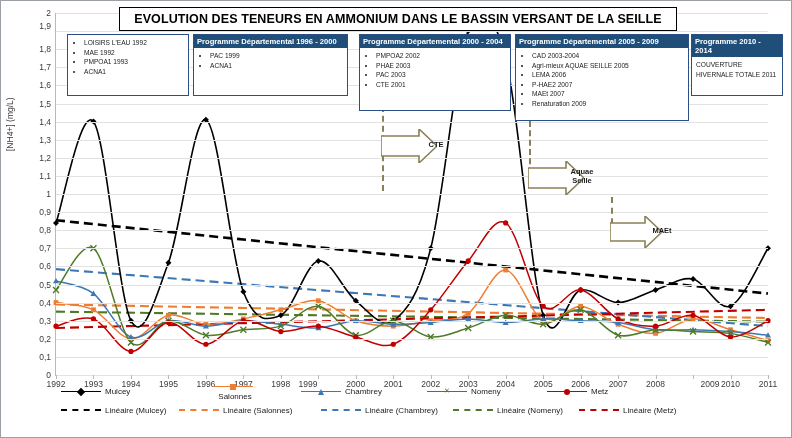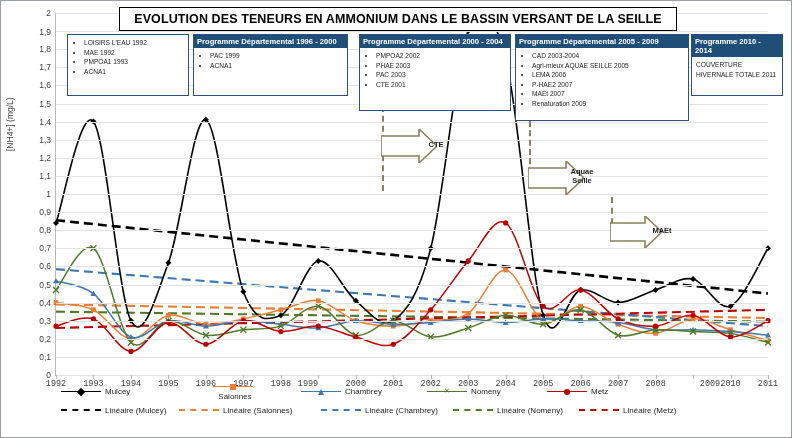--- a/index.html
+++ b/index.html
@@ -50,21 +50,20 @@
     transform:translateY(-50%);
     font-size:8.5px;color:#3b3b3b;
     white-space:nowrap;
   }
   .xtick{
     position:absolute;
     top:calc(100% + 4px);
     transform:translateX(-50%);
     font-size:8.5px;color:#3b3b3b;
     white-space:nowrap;
-    font-family:Liberation Mono, monospace;
   }
   .xtickmark{
     position:absolute;
     top:100%;width:0;height:4px;
     border-left:1px solid #b9b9b9;
   }
   .ylabel{
     position:absolute;
     left:4px;top:150px;
     font-size:8.5px;color:#3b3b3b;
@@ -297,21 +296,21 @@
       <div class="ytick" style="top: 108.6px;">1,4</div>
       <div class="gridline" style="top: 90.5px;"></div>
       <div class="ytick" style="top: 90.5px;">1,5</div>
       <div class="gridline" style="top: 72.4px;"></div>
       <div class="ytick" style="top: 72.4px;">1,6</div>
       <div class="gridline" style="top: 54.3px;"></div>
       <div class="ytick" style="top: 54.3px;">1,7</div>
       <div class="gridline" style="top: 36.2px;"></div>
       <div class="ytick" style="top: 36.2px;">1,8</div>
       <div class="gridline" style="top: 18.1px;"></div>
-      <div class="ytick" style="top: 19px;">1,9</div>
+      <div class="ytick" style="top: 13px;">1,9</div>
       <div class="gridline" style="top: 0px;"></div>
       <div class="ytick" style="top: 0px;">2</div>
       <div class="xtick" style="left: 0px;">1992</div>
       <div class="xtickmark" style="left: 0px;"></div>
       <div class="xtick" style="left: 37.4737px;">1993</div>
       <div class="xtickmark" style="left: 37.4737px;"></div>
       <div class="xtick" style="left: 74.9474px;">1994</div>
       <div class="xtickmark" style="left: 74.9474px;"></div>
       <div class="xtick" style="left: 112.421px;">1995</div>
       <div class="xtickmark" style="left: 112.421px;"></div>

